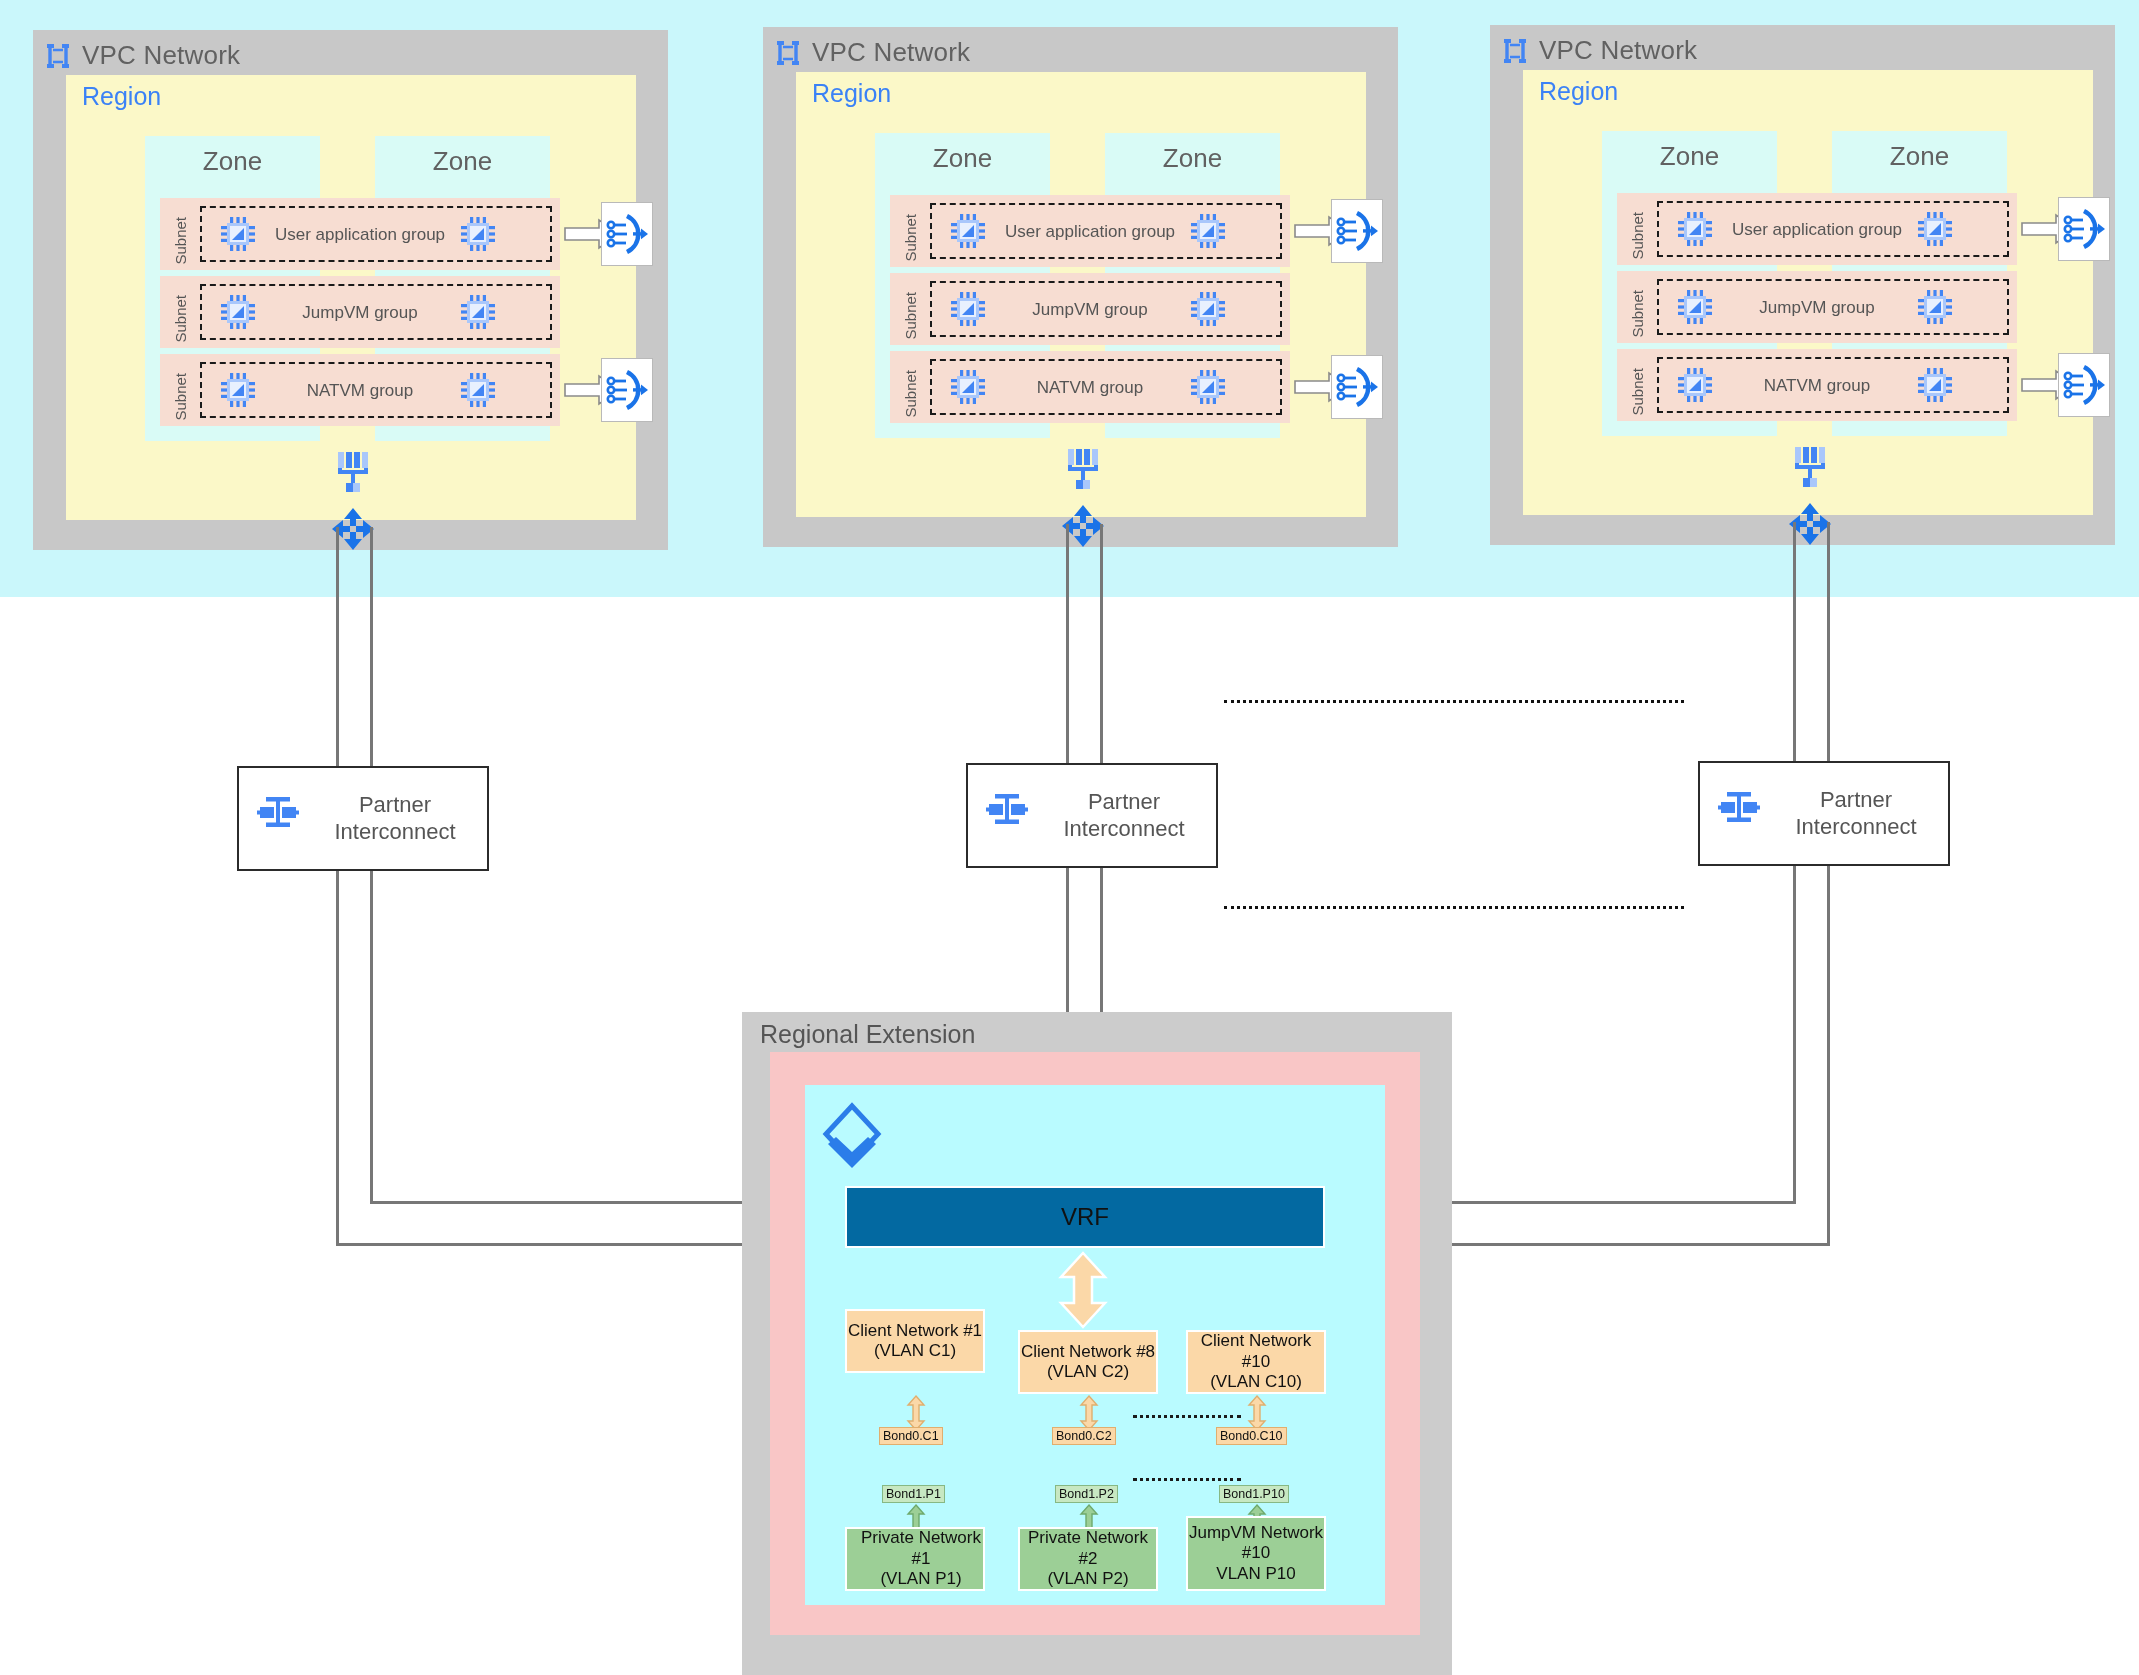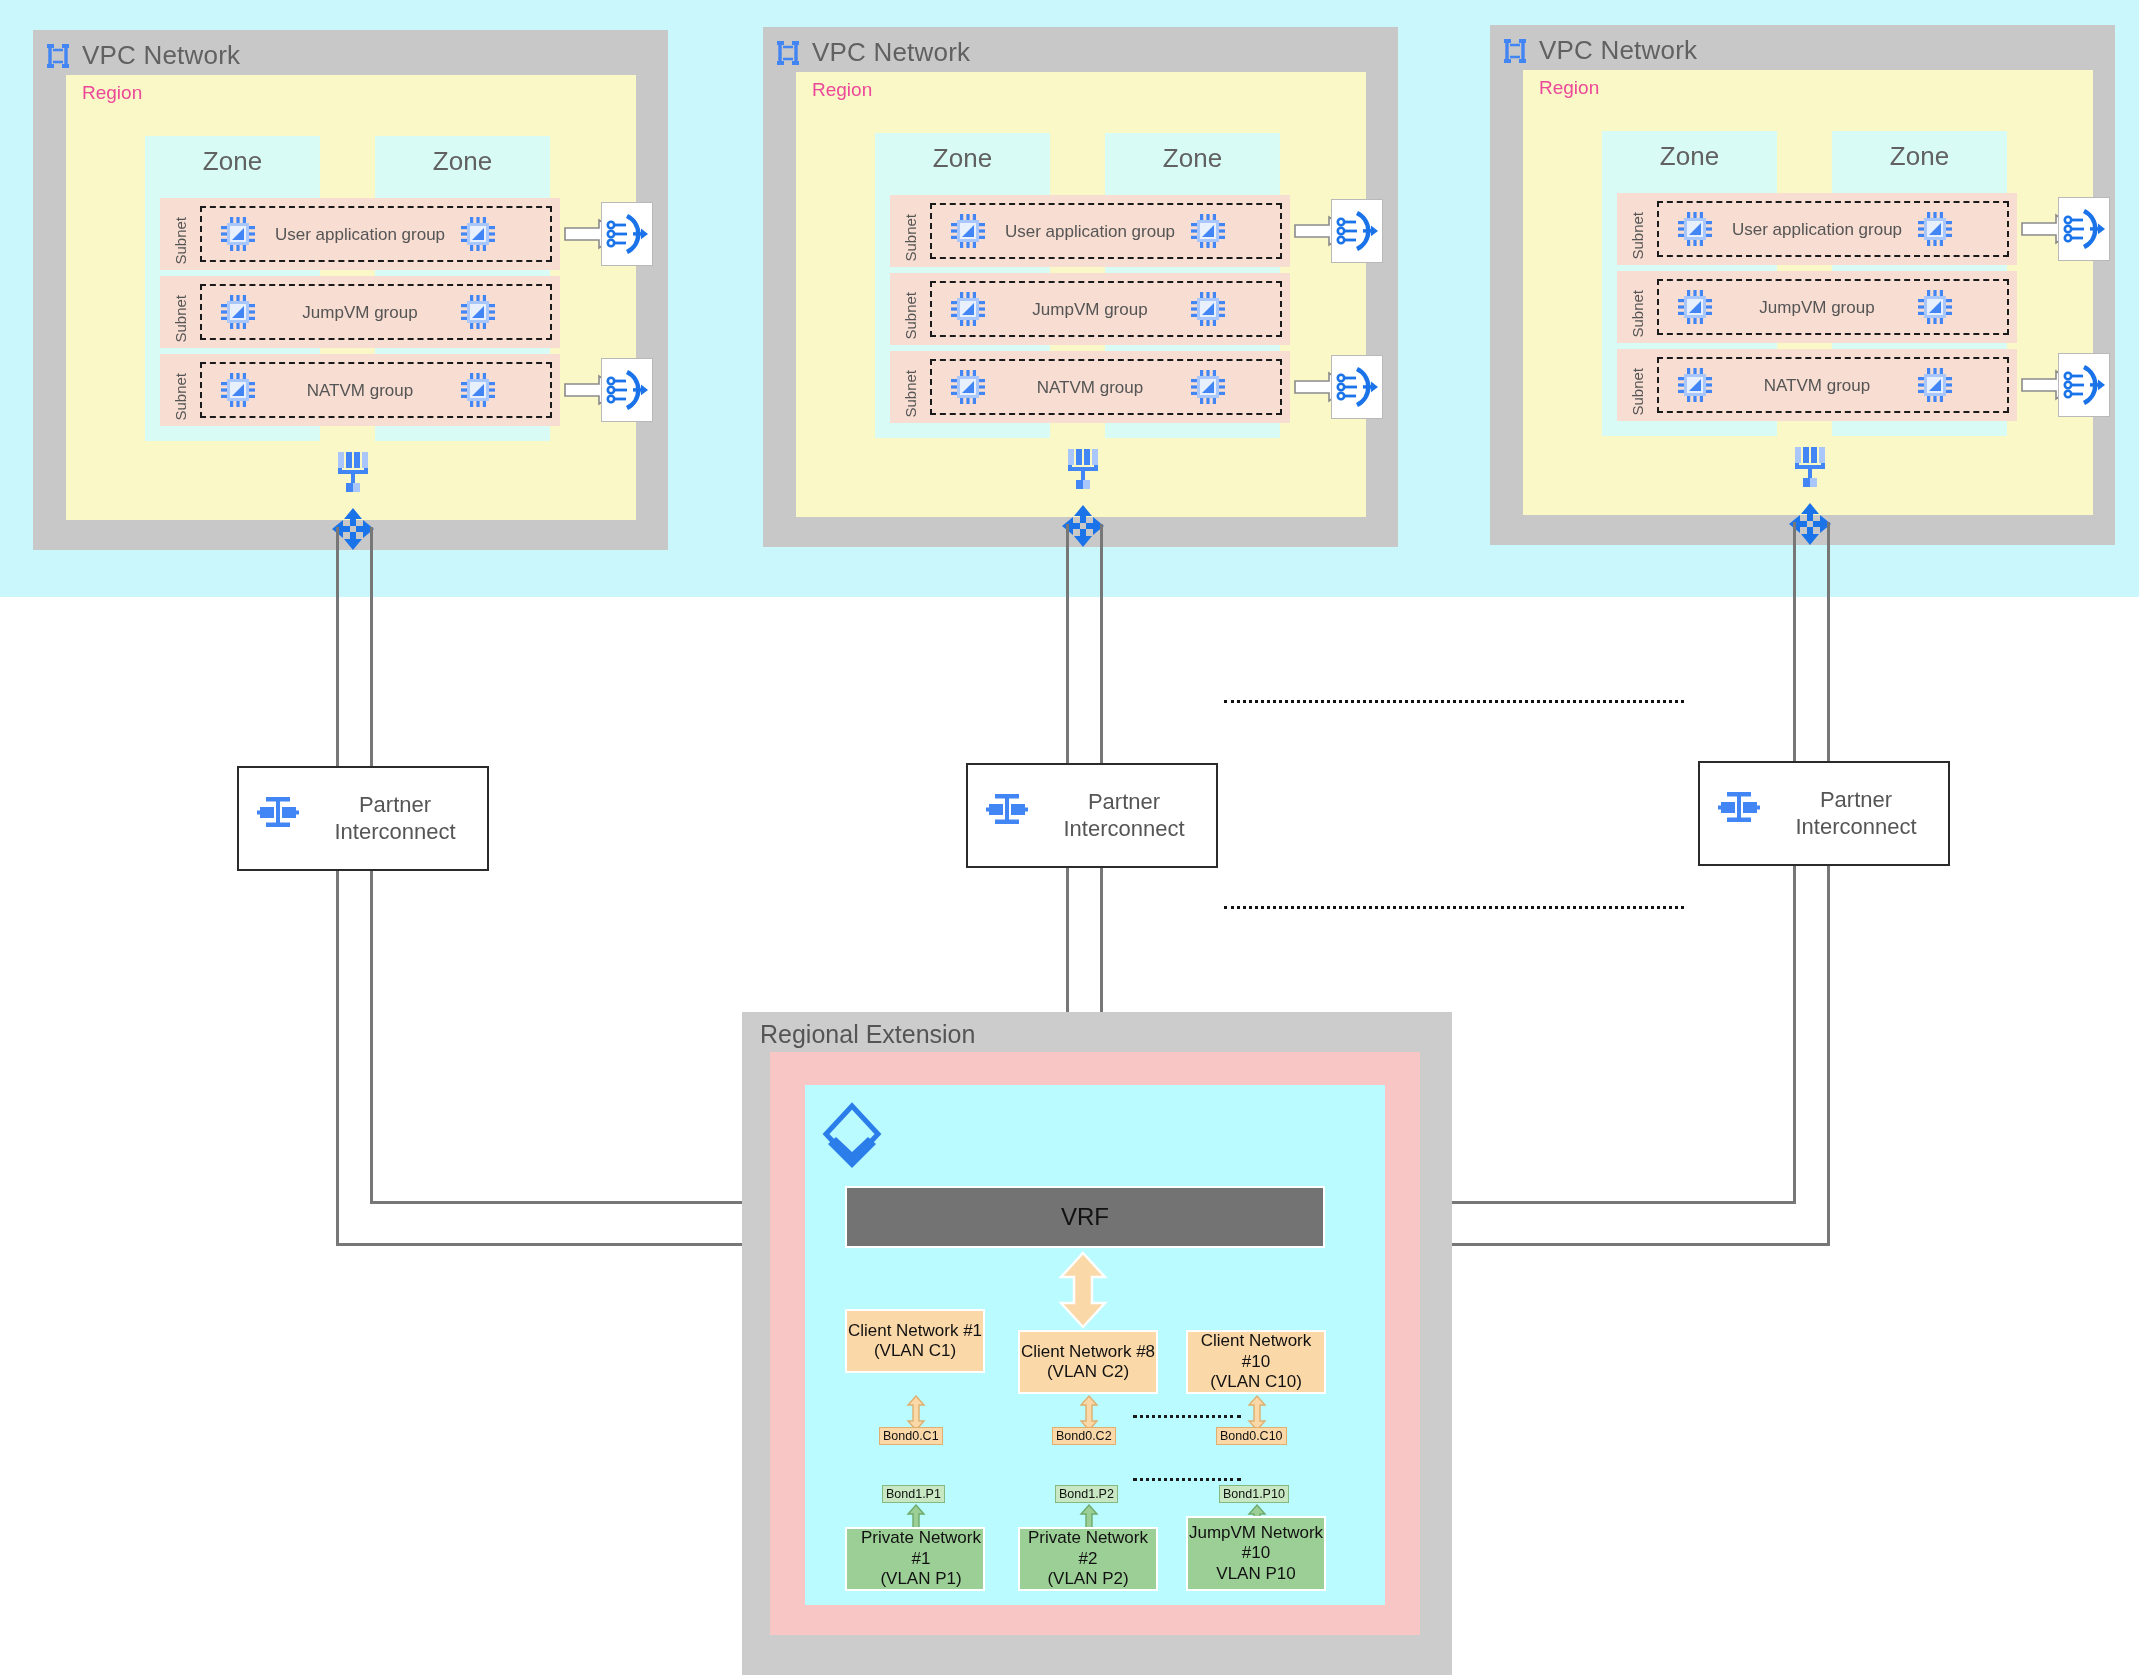--- a/index.html
+++ b/index.html
@@ -9,21 +9,21 @@
   
   .abs{position:absolute;box-sizing:border-box;}
 
   
   .cyan-band{background:#caf7fb;}
 
   
   .vpc-gray{background:#c8c8c8;}
   .vpc-title{color:#616161;font-size:26px;letter-spacing:.2px;white-space:nowrap;}
   .region-yellow{background:#fbf8c8;}
-  .region-title{color:#ec4899;font-size:19px;white-space:nowrap;}
+  .region-title{color:#3b82f6;font-size:25px;white-space:nowrap;}
   .zone-box{background:#d9fbf6;}
   .zone-title{color:#616161;font-size:26px;text-align:center;white-space:nowrap;}
   .subnet-band{background:#f7ddd2;}
   .subnet-vert{
      position:absolute;color:#555;font-size:15px;
      transform:rotate(-90deg);transform-origin:center center;white-space:nowrap;}
   .group-dash{border:2px dashed #1a1a1a;box-sizing:border-box;}
   .group-label{color:#555;font-size:17px;text-align:center;white-space:nowrap;}
 
   .white-card{background:#ffffff;border:1px solid #b9b9b9;box-sizing:border-box;}
@@ -34,21 +34,21 @@
   
   .pi-box{background:#ffffff;border:2px solid #2b2b2b;box-sizing:border-box;}
   .pi-label{color:#555;font-size:22px;text-align:center;line-height:1.22;white-space:nowrap;}
 
   
   .re-gray{background:#cccccc;}
   .re-title{color:#555;font-size:25px;white-space:nowrap;}
   .re-pink{background:#f9c6c6;}
   .re-cyan{background:#b9fbff;}
 
-  .vrf-box{background:#737373;border:2px solid #ffffff;box-sizing:border-box;
+  .vrf-box{background:#0369a1;border:2px solid #ffffff;box-sizing:border-box;
            display:flex;align-items:center;justify-content:center;
            color:#111;font-size:24px;}
 
   .cn-box{background:#fbd8a8;border:2px solid #ffffff;box-sizing:border-box;
           display:flex;align-items:center;justify-content:center;text-align:center;
           color:#111;font-size:17px;line-height:1.2;}
   .pn-box{background:#9ccf96;border:2px solid #ffffff;box-sizing:border-box;
           display:flex;align-items:center;justify-content:center;text-align:center;
           color:#111;font-size:17px;line-height:1.2;}
 

